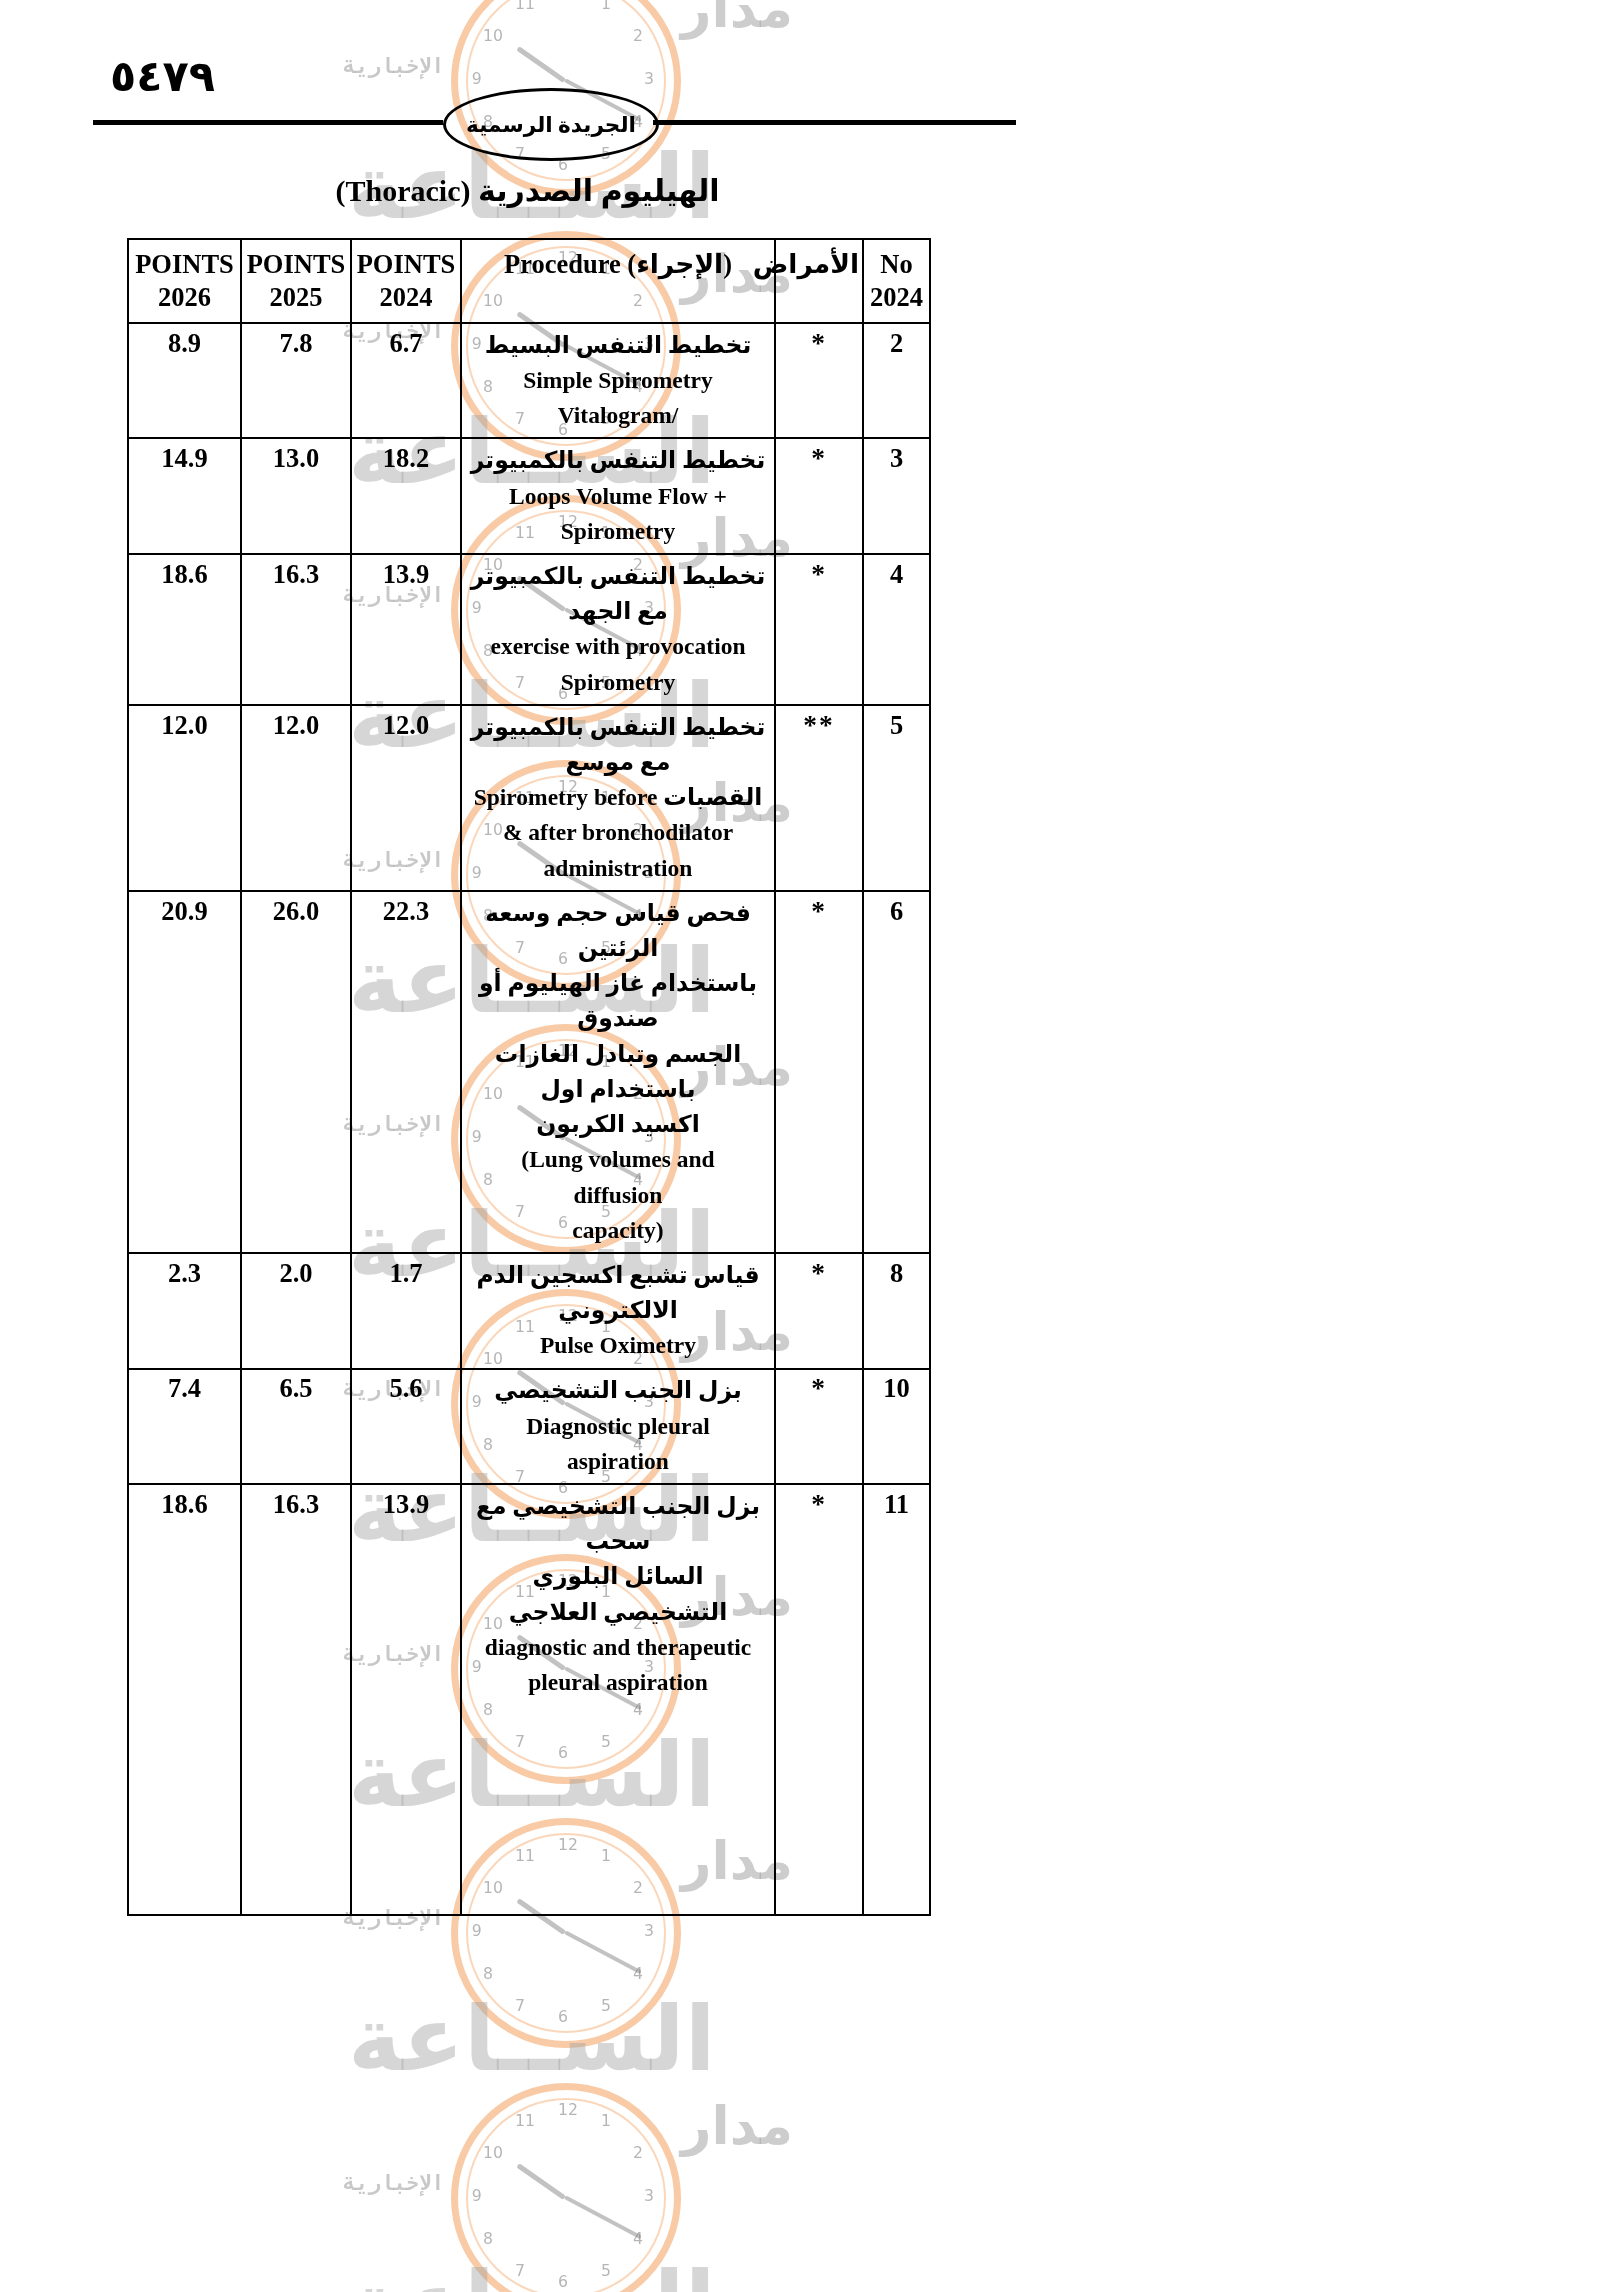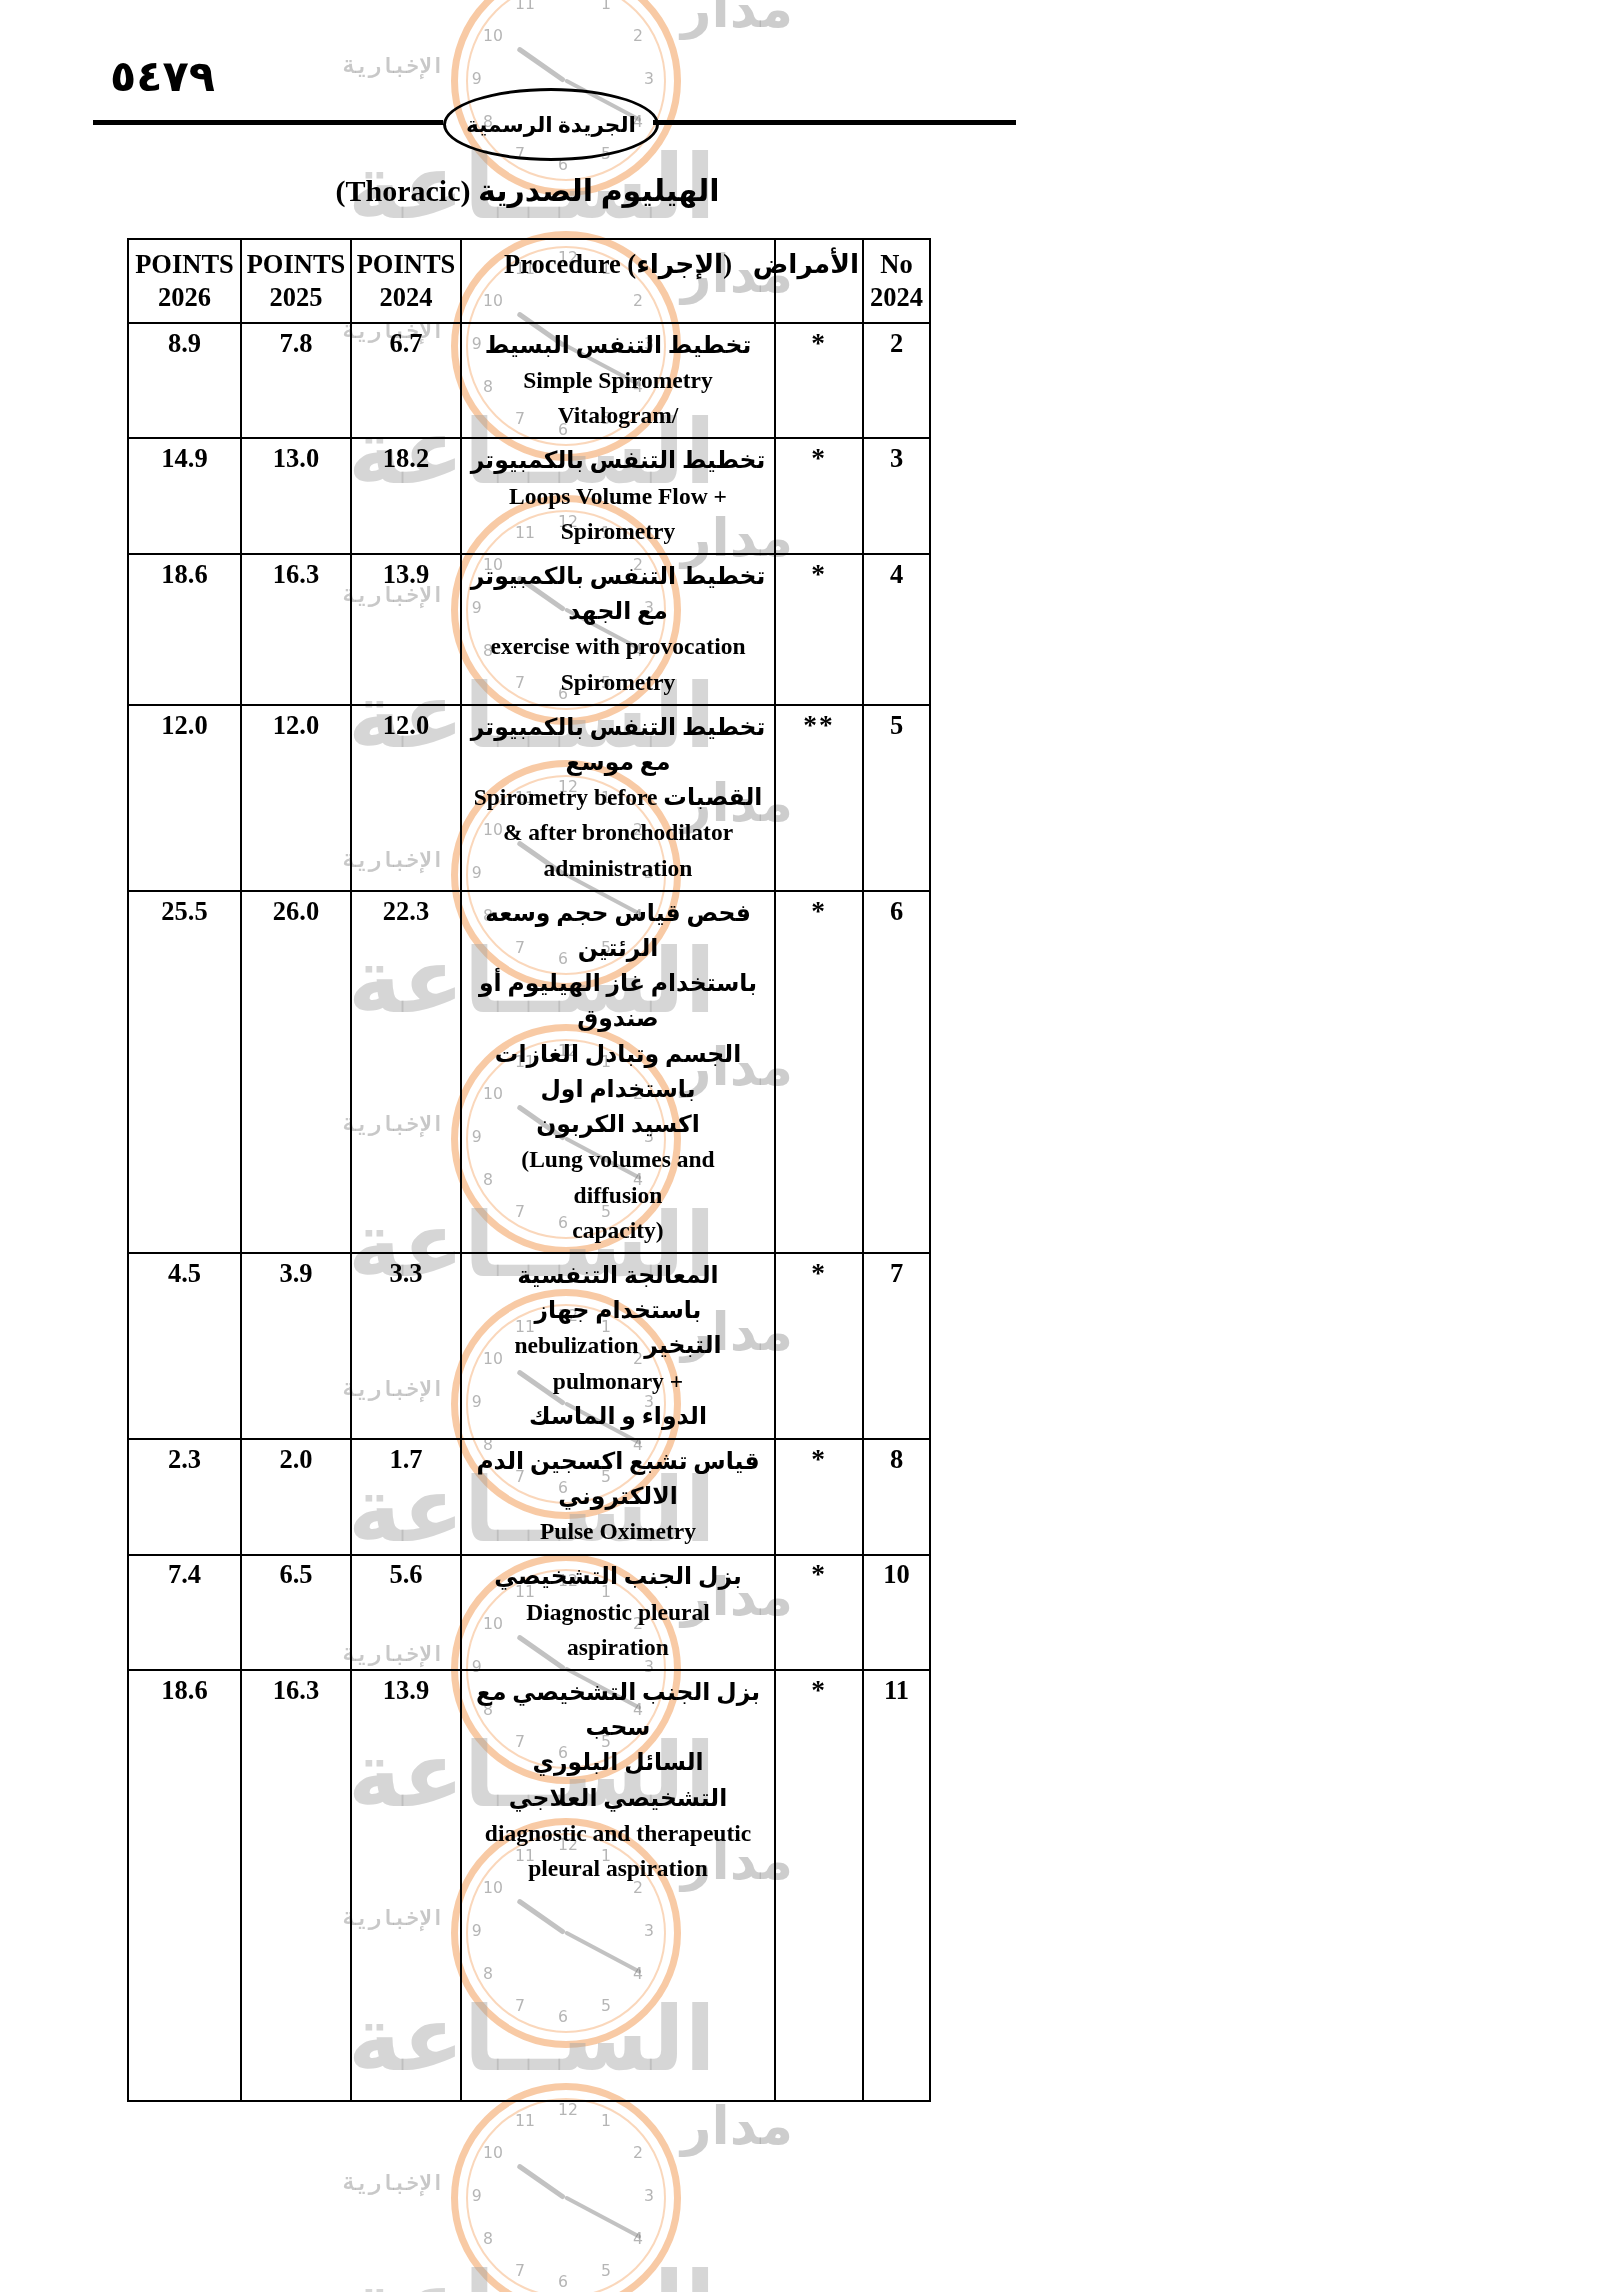--- a/index.html
+++ b/index.html
@@ -338,45 +338,34 @@
           <td class="num">12.0</td>
           <td class="num">12.0</td>
           <td class="proc">تخطيط التنفس بالكمبيوتر مع موسع
 Spirometry before القصبات
 &amp; after bronchodilator
 administration</td>
           <td class="cls">**</td>
           <td class="num">5</td>
         </tr>
         <tr class="row-6">
-          <td class="num">25.5</td>
+          <td class="num">20.9</td>
           <td class="num">26.0</td>
           <td class="num">22.3</td>
           <td class="proc">فحص قياس حجم وسعه الرئتين
 باستخدام غاز الهيليوم أو صندوق
 الجسم وتبادل الغازات باستخدام اول
 اكسيد الكربون
 (Lung volumes and
 diffusion
 capacity)</td>
           <td class="cls">*</td>
           <td class="num">6</td>
         </tr>
         <tr>
-          <td class="num">4.5</td>
-          <td class="num">3.9</td>
-          <td class="num">3.3</td>
-          <td class="proc">المعالجة التنفسية باستخدام جهاز
-التبخير nebulization
-pulmonary +
-الدواء و الماسك</td>
-          <td class="cls">*</td>
-          <td class="num">7</td>
-        </tr>
-        <tr>
           <td class="num">2.3</td>
           <td class="num">2.0</td>
           <td class="num">1.7</td>
           <td class="proc">قياس تشبع اكسجين الدم الالكتروني
 Pulse Oximetry</td>
           <td class="cls">*</td>
           <td class="num">8</td>
         </tr>
         <tr>
           <td class="num">7.4</td>

